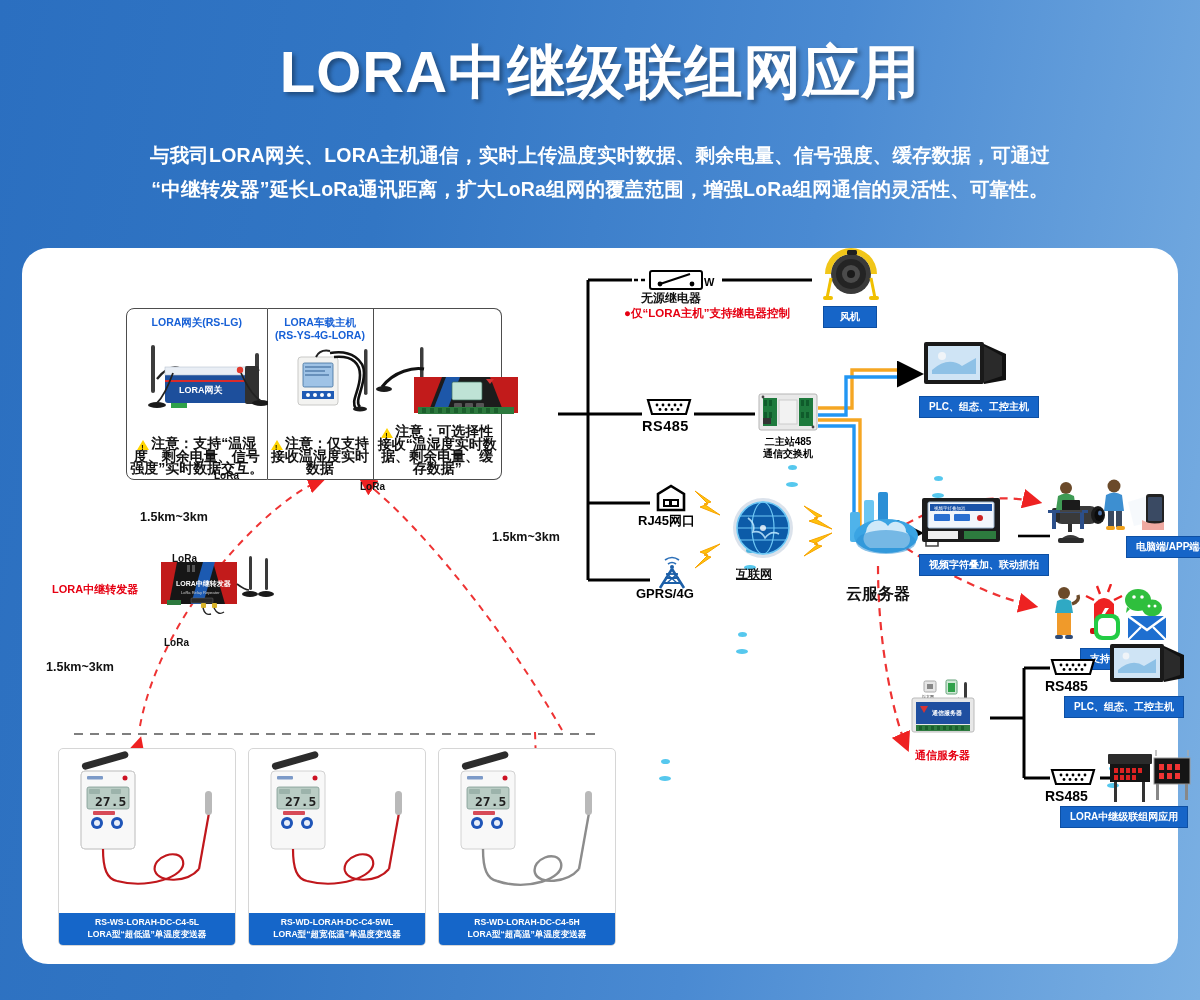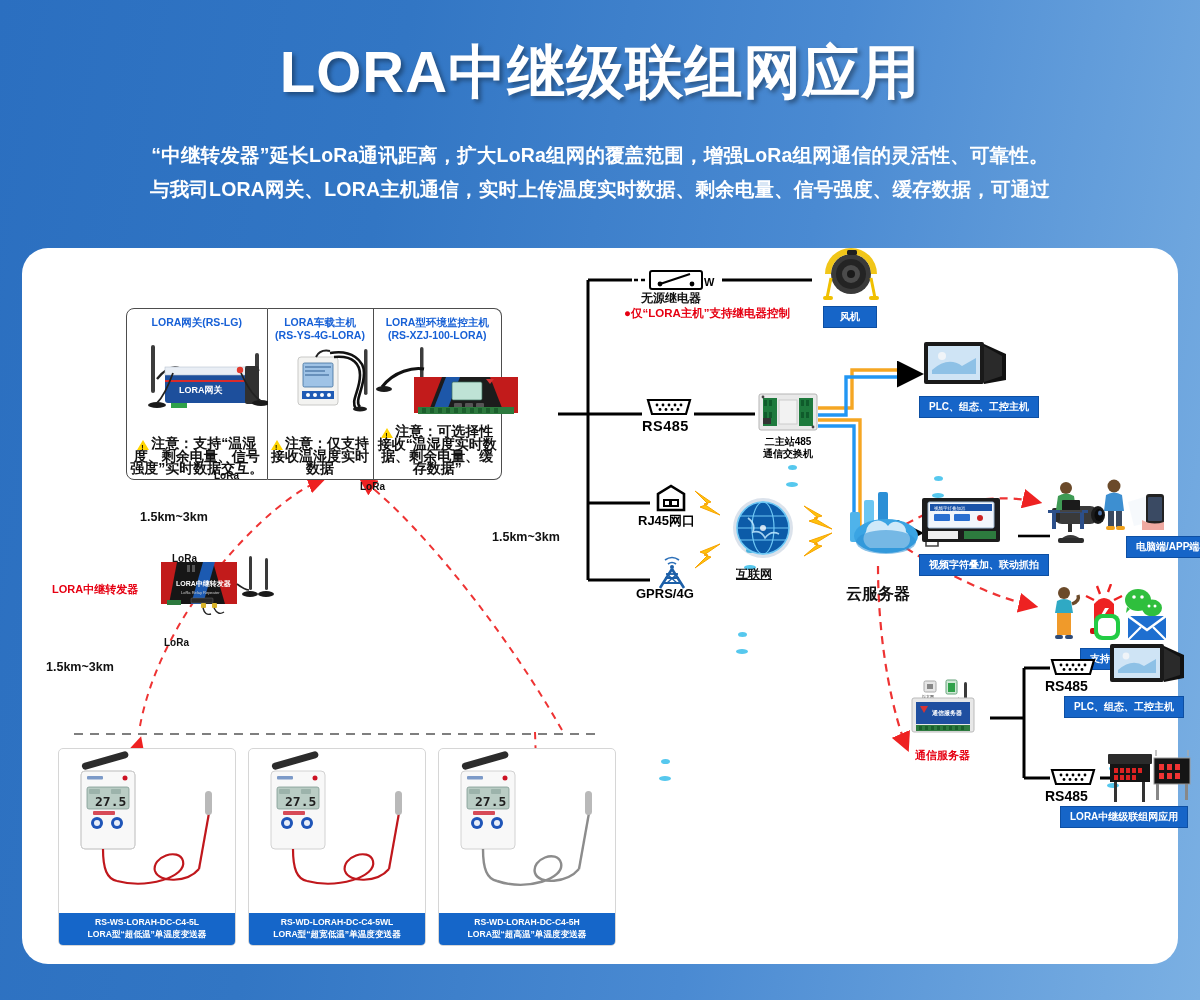--- a/index.html
+++ b/index.html
@@ -71,22 +71,22 @@
   .lora-tag .dot2{ position:absolute; left:50%; bottom:-6px; width:12px;height:5px;margin-left:-6px;
     background:#56c8ee; border-radius:50%;}
   .red-lbl{ color:#e60012; font-size:11px; font-weight:bold; white-space:nowrap;}
 </style>
 </head>
 <body>
 
 <div class="hdr">
   <h1>LORA中继级联组网应用</h1>
   <div class="sub">
+    <div>与我司LORA网关、LORA主机通信，实时上传温度实时数据、剩余电量、信号强度、缓存数据，可通过</div>
     <div>“中继转发器”延长LoRa通讯距离，扩大LoRa组网的覆盖范围，增强LoRa组网通信的灵活性、可靠性。</div>
-    <div>与我司LORA网关、LORA主机通信，实时上传温度实时数据、剩余电量、信号强度、缓存数据，可通过</div>
   </div>
 </div>
 
 <div class="board">
 
   <svg class="lines" viewBox="0 0 1156 716">
     <defs>
       <marker id="arwB" markerWidth="9" markerHeight="9" refX="7" refY="4.5" orient="auto">
         <path d="M0,0 L9,4.5 L0,9 z" fill="#000"></path>
       </marker>
@@ -198,24 +198,20 @@
           <path d="M66 14 C 86 12 92 22 92 32 C 92 48 82 58 88 66" stroke="#111" stroke-width="2.6" fill="none"></path>
           <ellipse cx="92" cy="66" rx="7" ry="2.6" fill="#1a1a1a"></ellipse>
         </svg>
       </div>
       <div class="note">
         <span class="warn-ico"></span><span>注意：仅支持接收温湿度实时数据</span>
       </div>
     </div>
 
     <div class="card c3">
-      <div class="ttl">
-        <div>LORA型环境监控主机</div>
-        <div>(RS-XZJ-100-LORA)</div>
-      </div>
       <div class="dev-img" style="top:34px">
         <svg width="160" height="82" viewBox="0 0 160 82">
           <rect x="46" y="4" width="3.5" height="40" rx="1.8" fill="#3c3c3c"></rect>
           <path d="M8 44 C 20 28 40 24 50 26" stroke="#111" stroke-width="3" fill="none"></path>
           <ellipse cx="10" cy="46" rx="8" ry="3" fill="#1a1a1a"></ellipse>
           <rect x="40" y="34" width="104" height="36" rx="3" fill="#1c1c1c"></rect>
           <path d="M40 34 l28 0 l-14 36 l-14 0 z" fill="#c21b1b"></path>
           <path d="M116 34 l28 0 l0 36 l-14 0 z" fill="#c21b1b"></path>
           <path d="M72 34 l14 0 l-14 36 l-14 0 z" fill="#1d62c2" opacity=".85"></path>
           <rect x="78" y="39" width="30" height="18" rx="1.5" fill="#bfe3d6" stroke="#3e6d5c" stroke-width=".7"></rect>

